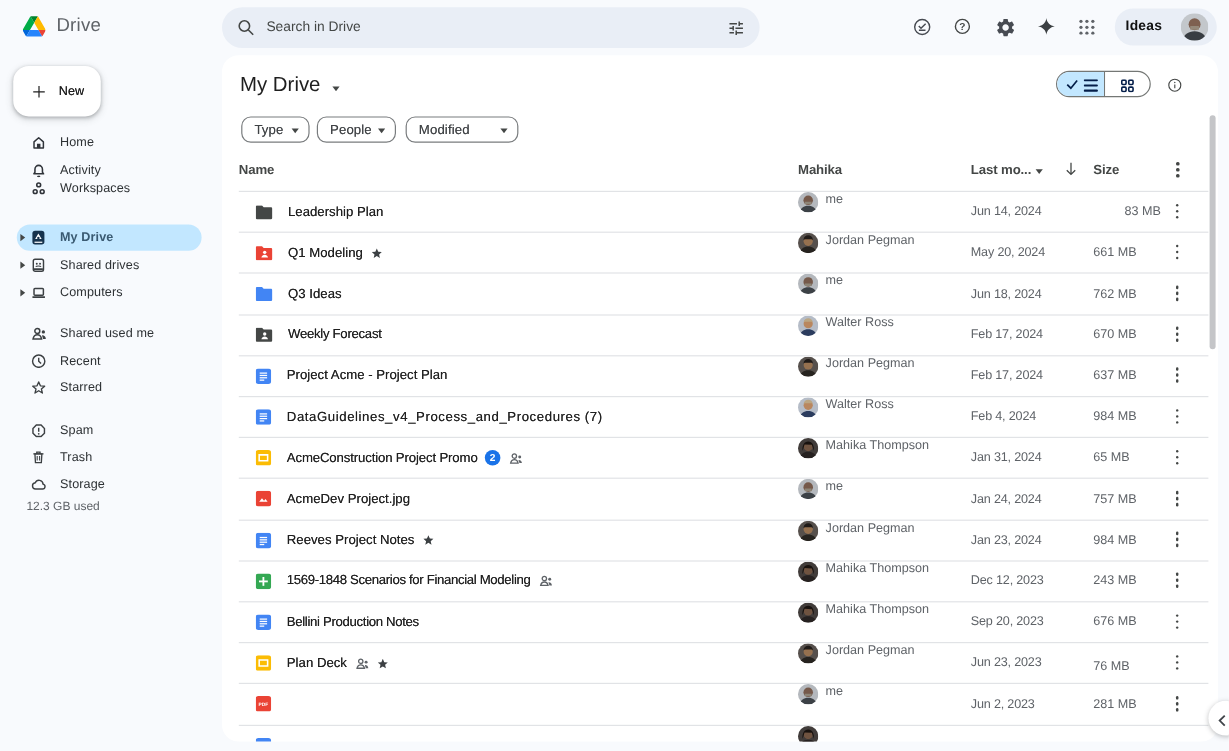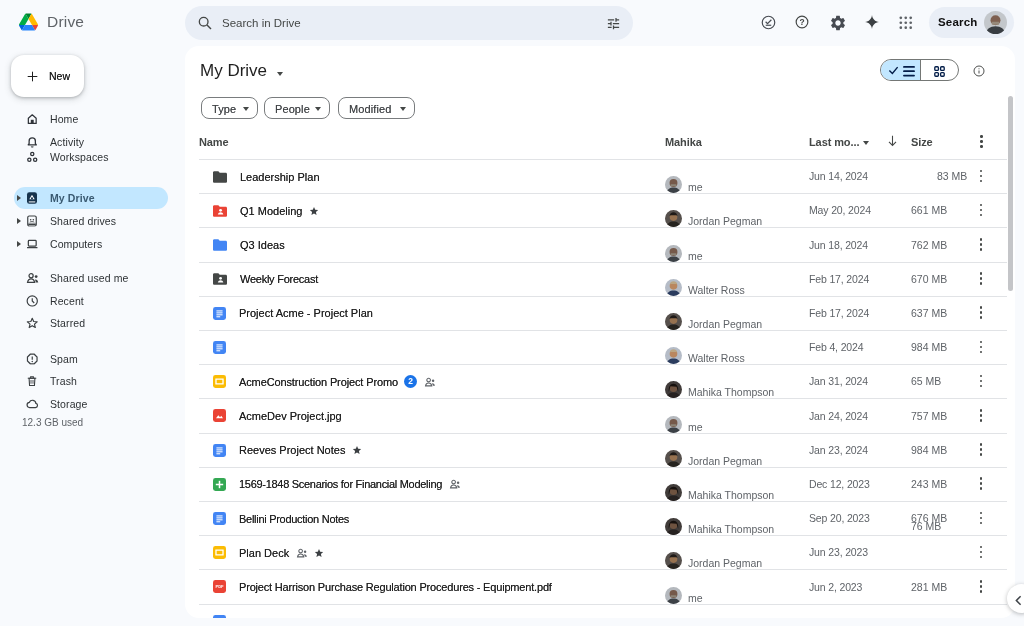--- a/index.html
+++ b/index.html
@@ -37,21 +37,21 @@
 .sz{font-size:10.5px;color:#5f6368}
 .sep{position:absolute;left:14px;right:8px;height:1px;background:#e1e3e6}
 .dots3{position:absolute;width:3px;height:13px}
 .dots3 i{position:absolute;left:0;width:2.6px;height:2.6px;border-radius:50%;background:#444746}
 .dots3 i:nth-child(1){top:0}.dots3 i:nth-child(2){top:5px}.dots3 i:nth-child(3){top:10px}
 .filerow{position:absolute;left:28px;right:40px;display:flex;align-items:center;overflow:hidden}
 .fic{flex:0 0 auto;margin-right:13px}
 .fname{white-space:nowrap}
 .nx{margin-left:6.5px;flex:0 0 auto}
 .badge2{display:inline-block;margin-left:6px;width:13px;height:13px;border-radius:50%;background:#1a73e8;color:#fff;font-size:8.5px;font-weight:bold;text-align:center;line-height:13px}
-.ownrow{position:absolute;left:480px;width:200px;display:flex;align-items:flex-end;overflow:hidden}
+.ownrow{position:absolute;left:480px;width:200px;display:flex;align-items:flex-start;overflow:hidden}
 .oav{flex:0 0 auto;margin-right:6px}
 #scrollthumb{left:1007.5px;top:96px;width:5.5px;height:195px;background:#c4c5c8;border-radius:3px}
 #sidebtn{left:1007px;top:584px;width:29px;height:29px;border-radius:50%;background:#fff;box-shadow:0 1px 4px rgba(60,64,67,.35)}
 </style></head>
 <body>
 
 <svg id="logo" class="abs" width="19" height="18" viewBox="0 0 87.3 78">
  <path d="m6.6 66.85 3.85 6.65c.8 1.4 1.95 2.5 3.3 3.3l13.75-23.8h-27.5c0 1.55.4 3.1 1.2 4.5z" fill="#0066da"></path>
  <path d="m43.65 25-13.75-23.8c-1.35.8-2.5 1.9-3.3 3.3l-25.4 44a9.06 9.06 0 0 0 -1.2 4.5h27.5z" fill="#00ac47"></path>
  <path d="m73.55 76.8c1.35-.8 2.5-1.9 3.3-3.3l1.6-2.75 7.65-13.25c.8-1.4 1.2-2.95 1.2-4.5h-27.502l5.852 11.5z" fill="#ea4335"></path>
@@ -93,21 +93,21 @@
       <circle cx="13" cy="2" r="1.5"></circle>
       <circle cx="2" cy="7.5" r="1.5"></circle>
       <circle cx="7.5" cy="7.5" r="1.5"></circle>
       <circle cx="13" cy="7.5" r="1.5"></circle>
       <circle cx="2" cy="13" r="1.5"></circle>
       <circle cx="7.5" cy="13" r="1.5"></circle>
       <circle cx="13" cy="13" r="1.5"></circle>
     </g>
   </svg>
 <div id="cymbal" class="abs">
- <div class="txt">Search</div>
+ <div class="txt">Ideas</div>
  <svg class="abs" style="left:55px;top:4px" width="23" height="23" viewBox="0 0 24 24">
       <defs>
         <clipPath id="av0">
           <circle cx="12" cy="12" r="12"></circle>
         </clipPath>
       </defs>
       <g clip-path="url(#av0)">
         <rect width="24" height="24" fill="#c3c7cb"></rect>
         <circle cx="12" cy="9.6" r="5.2" fill="#7e6050"></circle>
         <path d="M8.2 11.2h7.6v3.2H8.2z" fill="#95897a"></path>
@@ -227,21 +227,21 @@
  <div id="mytitle" class="abs">My Drive</div>
  <span id="titlecaret" class="abs"></span>
  <div class="chip" style="left:16px;width:57px">
       <span class="cl">Type</span>
       <span class="cc"></span>
     </div>
  <div class="chip" style="left:79px;width:66px">
       <span class="cl">People</span>
       <span class="cc"></span>
     </div>
- <div class="chip" style="left:153px;width:77px">
+ <div class="chip" style="left:153px;width:94px">
       <span class="cl">Modified</span>
       <span class="cc"></span>
     </div>
  <div id="viewtoggle" class="abs">
   <div id="vtleft"></div>
   <svg class="abs" style="left:7px;top:6px" width="11" height="9" viewBox="0 0 14 12" fill="none" stroke="#041e49" stroke-width="1.9">
         <path d="M1.5 6l4 4 7-8.5"></path>
       </svg>
   <svg class="abs" style="left:21.5px;top:5.5px" width="12" height="11" viewBox="0 0 14 13" fill="#041e49">
         <rect y="0" width="14" height="2.1" rx="1"></rect>
@@ -442,20 +442,21 @@
 <div class="filerow" style="top:285.0px;height:33.2px">
 <svg class="fic" width="13" height="13" viewBox="0 0 24 24">
           <rect width="24" height="24" rx="4.5" fill="#4285f4"></rect>
           <g fill="#fff">
             <rect x="6.3" y="6.3" width="11.4" height="1.9"></rect>
             <rect x="6.3" y="9.9" width="11.4" height="1.9"></rect>
             <rect x="6.3" y="13.5" width="11.4" height="1.9"></rect>
             <rect x="6.3" y="17.1" width="7" height="1.9"></rect>
           </g>
         </svg>
+<span class="fname" style="letter-spacing:.48px">DataGuidelines_v4_Process_and_Procedures (7)</span>
 </div>
 <div class="ownrow" style="top:285.0px;height:33.2px">
 <svg class="oav" width="17" height="17" viewBox="0 0 24 24">
           <defs>
             <clipPath id="c5">
               <circle cx="12" cy="12" r="12"></circle>
             </clipPath>
           </defs>
           <g clip-path="url(#c5)">
             <rect width="24" height="24" fill="#b5bcc7"></rect>
@@ -684,33 +685,32 @@
           <g clip-path="url(#c11)">
             <rect width="24" height="24" fill="#56504c"></rect>
             <circle cx="12" cy="10" r="5.4" fill="#96714f"></circle>
             <path d="M6.4 8.4C6.8 4.8 9 3 12 3s5.2 1.8 5.6 5.4l-1.8-.9H8.2z" fill="#1f1a17"></path>
             <path d="M2 24c.8-5 4.8-7.8 10-7.8s9.2 2.8 10 7.8z" fill="#26231f"></path>
           </g>
         </svg>
 <span class="own">Jordan Pegman</span>
 </div>
 <div class="cell dt" style="left:624px;top:500.3px">Jun 23, 2023</div>
-<div class="cell sz" style="left:726px;top:474px">76 MB</div>
+<div class="cell sz" style="left:726px;top:503px">76 MB</div>
 <div class="dots3" style="left:794.5px;top:499.8px">
         <i></i>
         <i></i>
         <i></i>
       </div>
 <div class="sep" style="top:523.4px"></div>
 <div class="filerow" style="top:524.4px;height:33.2px">
 <svg class="fic" width="13" height="13" viewBox="0 0 24 24">
           <rect width="24" height="24" rx="4.5" fill="#ea4335"></rect>
           <text x="12" y="15.5" font-size="7.5" font-family="Liberation Sans" font-weight="bold" fill="#fff" text-anchor="middle">PDF</text>
         </svg>
-<span class="fname" style="letter-spacing:-.18px">Project Harrison Purchase Regulation Procedures - Equipment.pdf</span>
 </div>
 <div class="ownrow" style="top:524.4px;height:33.2px">
 <svg class="oav" width="17" height="17" viewBox="0 0 24 24">
           <defs>
             <clipPath id="c12">
               <circle cx="12" cy="12" r="12"></circle>
             </clipPath>
           </defs>
           <g clip-path="url(#c12)">
             <rect width="24" height="24" fill="#b4b8bd"></rect>

